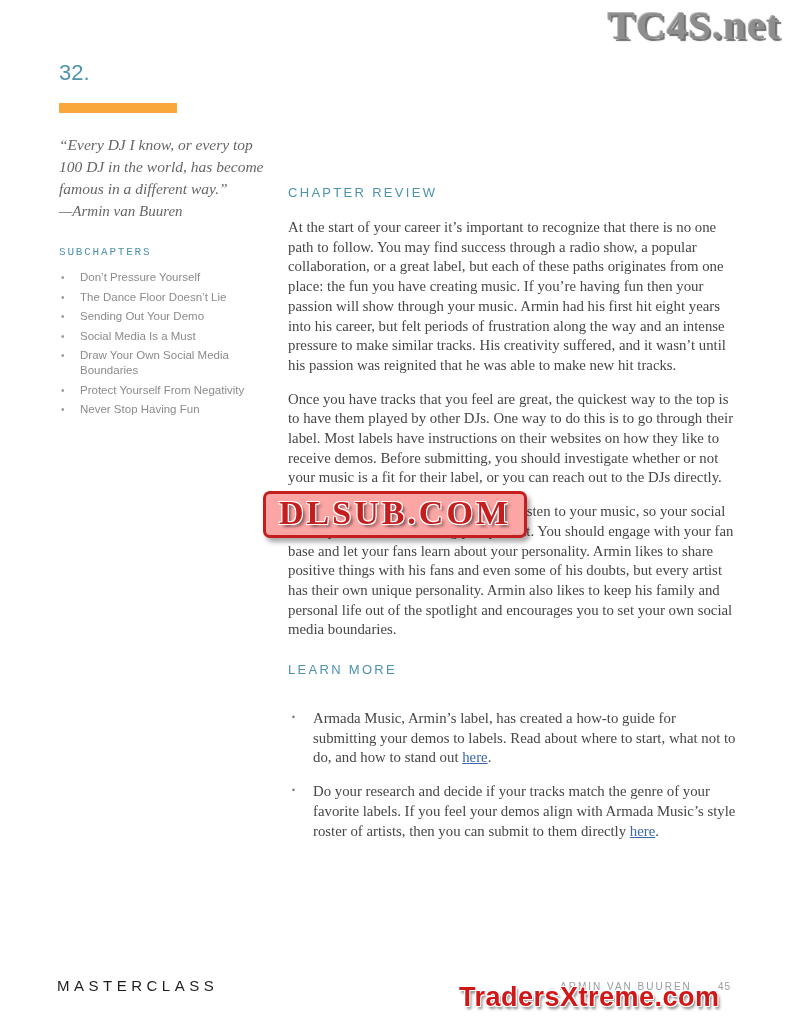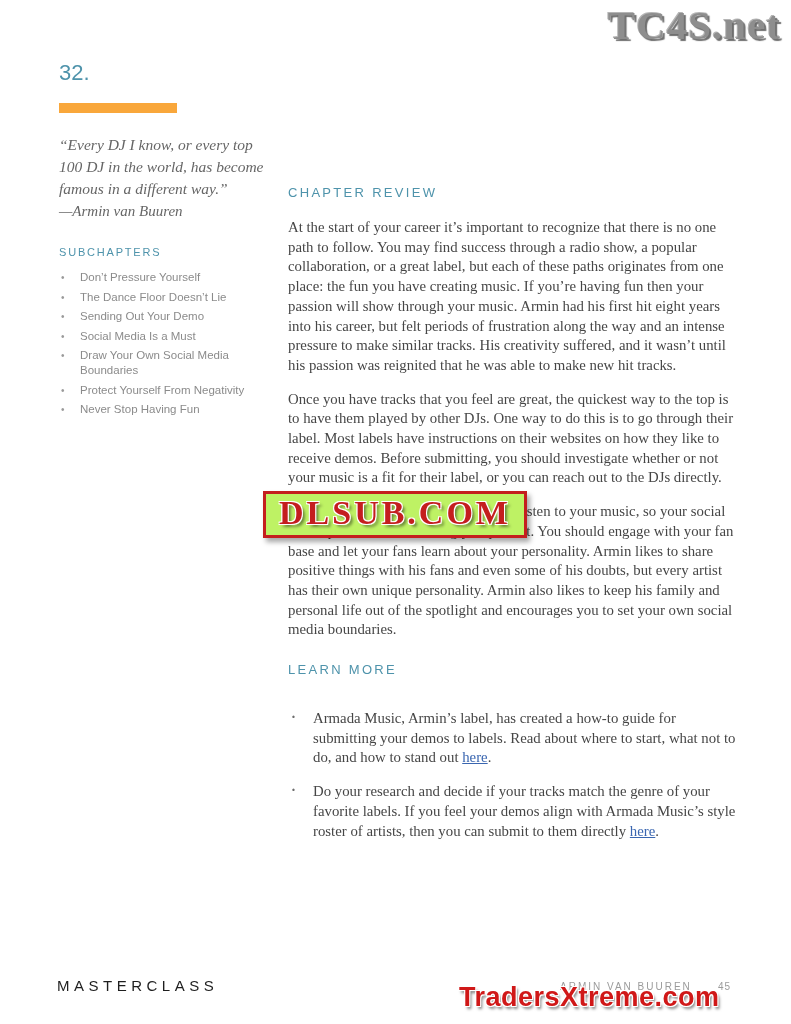--- a/index.html
+++ b/index.html
@@ -25,21 +25,21 @@
     letter-spacing:0.6px; color:#141414;
   }
   .accent-bar { margin-top:17px; width:118px; height:10px; background:#F9A73B; }
   .quote {
     margin-top:21px; width:206px;
     font-style:italic; font-size:15.5px; line-height:22px; color:#666666;
   }
   .quote-attribution { font-size:15px; line-height:22px; color:#666666; }
   .side-heading {
     margin-top:24px;
-    font-family:Liberation Sans, sans-serif;
+    font-family:Liberation Mono, monospace;
     font-size:11px; letter-spacing:1.8px; color:#4E93AB;
   }
   .subchapter-list { list-style:none; margin-top:12px; }
   .subchapter-list li {
     position:relative; padding-left:21px; margin-bottom:4.5px;
     font-family:"Liberation Sans", sans-serif;
     font-size:11.5px; line-height:15px; color:#8b8b8b;
   }
   .subchapter-list li::before {
     content:"•"; position:absolute; left:2px; top:0;
@@ -88,22 +88,22 @@
 
   
   .wm-top {
     position:absolute; top:1px; right:10px; z-index:6;
     font-family:"Liberation Serif", serif; font-weight:700;
     font-size:41px; letter-spacing:1px; color:#8e8e8e;
     text-shadow:2px 2px 1px #6f6f6f, -1px -1px 0 #b5b5b5;
   }
   .wm-middle {
     position:absolute; left:263px; top:491px; z-index:6;
-    border:3px solid #C41E1E; border-radius:0;
-    background:#bef264;
+    border:3px solid #C41E1E; border-radius:7px;
+    background:#fca5a5;
     padding:0 13px 3px 13px;
     font-family:"Liberation Serif", serif; font-weight:700;
     font-size:34px; letter-spacing:3px; color:#C41E1E;
     text-shadow:-1px -1px 0 #fff, 1px -1px 0 #fff, -1px 1px 0 #fff, 1px 1px 0 #fff, 3px 3px 3px rgba(0,0,0,.45);
     box-shadow:3px 4px 5px rgba(0,0,0,.35);
   }
   .wm-bottom {
     position:absolute; left:459px; top:982px; z-index:6;
     font-family:"Liberation Sans", sans-serif; font-weight:800;
     font-size:27px; letter-spacing:0.5px; color:#D01818;

